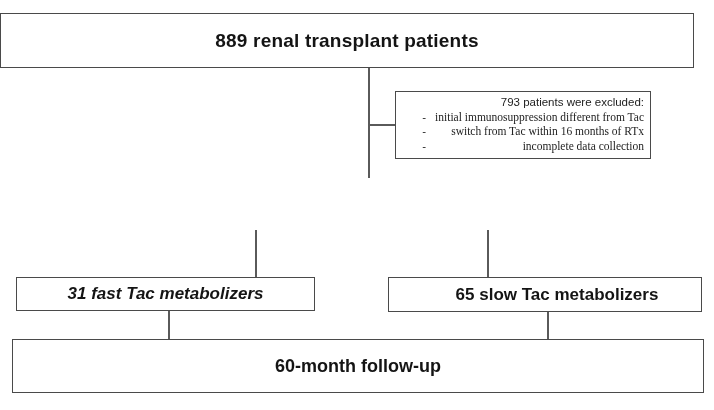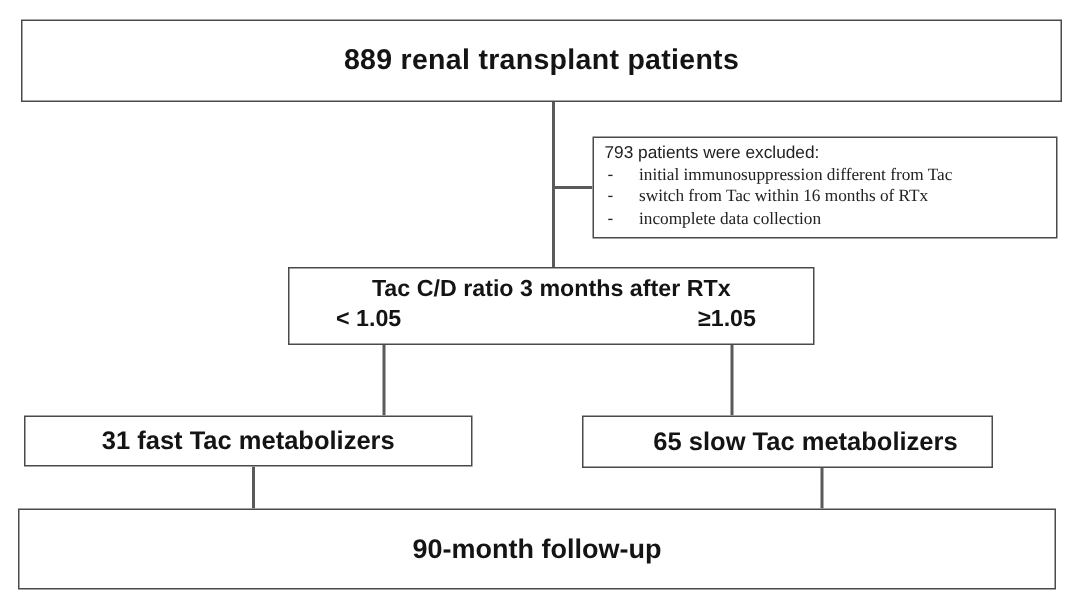--- a/index.html
+++ b/index.html
@@ -27,29 +27,29 @@
 
   .box.bold { font-weight: bold; }
 
   .line {
     position: absolute;
     background: #5a5a5a;
   }
 
   
   .patients-box {
-    left: 14px; top: 13px; width: 694px; height: 55px;
+    left: 0; top: 13px; width: 694px; height: 55px;
     font-size: 19px; letter-spacing: 0.2px;
   }
 
   
   .excluded-box {
-    left: 395px; top: 91px; width: 310px; height: 68px;
+    left: 395px; top: 91px; width: 256px; height: 68px;
     display: block;
-    text-align: left;
+    text-align: right;
     font-size: 11.5px;
     line-height: 14.5px;
     padding: 3px 6px 3px 7px;
     color: #222222;
   }
   .excluded-item { display: flex; padding-left: 2px; }
   .excluded-item .dash {
     width: 21px; flex: 0 0 21px;
   }
   .excluded-item .item-text { flex: 1; white-space: nowrap; font-family: Liberation Serif, serif; }
@@ -64,22 +64,22 @@
   }
   .ratio-title { text-align: center; font-weight: bold; }
   .ratio-row {
     display: flex;
     justify-content: space-between;
     font-weight: bold;
     padding: 0 38px 0 31px;
   }
 
   
-  .fast-box  { left: 16px;  top: 277px; width: 299px; height: 34px; font-size: 17px; }
-  .slow-box  { left: 388px; top: 277px; width: 274px; height: 35px; font-size: 17px; padding-left: 24px; }
+  .fast-box  { left: 16px;  top: 277px; width: 299px; height: 34px; font-size: 17px; font-style: italic; }
+  .slow-box  { left: 388px; top: 277px; width: 314px; height: 35px; font-size: 17px; padding-left: 24px; }
 
   
   .followup-box {
     left: 12px; top: 339px; width: 692px; height: 54px;
     font-size: 18px;
   }
 
   
   .v-main        { left: 368px; top: 68px;  width: 1.5px; height: 110px; }
   .h-excl        { left: 368px; top: 124px; width: 27px;  height: 1.5px; }
@@ -113,33 +113,26 @@
     <div class="excluded-item">
       <span class="dash">-</span>
       <span class="item-text">switch from Tac within 16 months of RTx</span>
     </div>
     <div class="excluded-item">
       <span class="dash">-</span>
       <span class="item-text">incomplete data collection</span>
     </div>
   </div>
 
-  <div class="box ratio-box">
-    <div class="ratio-title">Tac C/D ratio 3 months after RTx</div>
-    <div class="ratio-row">
-      <span>&lt; 1.05</span>
-      <span>≥1.05</span>
-    </div>
-  </div>
 
   <div class="box bold fast-box">
     <span>31 fast Tac metabolizers</span>
   </div>
 
   <div class="box bold slow-box">
     <span>65 slow Tac metabolizers</span>
   </div>
 
   <div class="box bold followup-box">
-    <span>90-month follow-up</span>
+    <span>60-month follow-up</span>
   </div>
 
 </div>
 
 </body></html>

